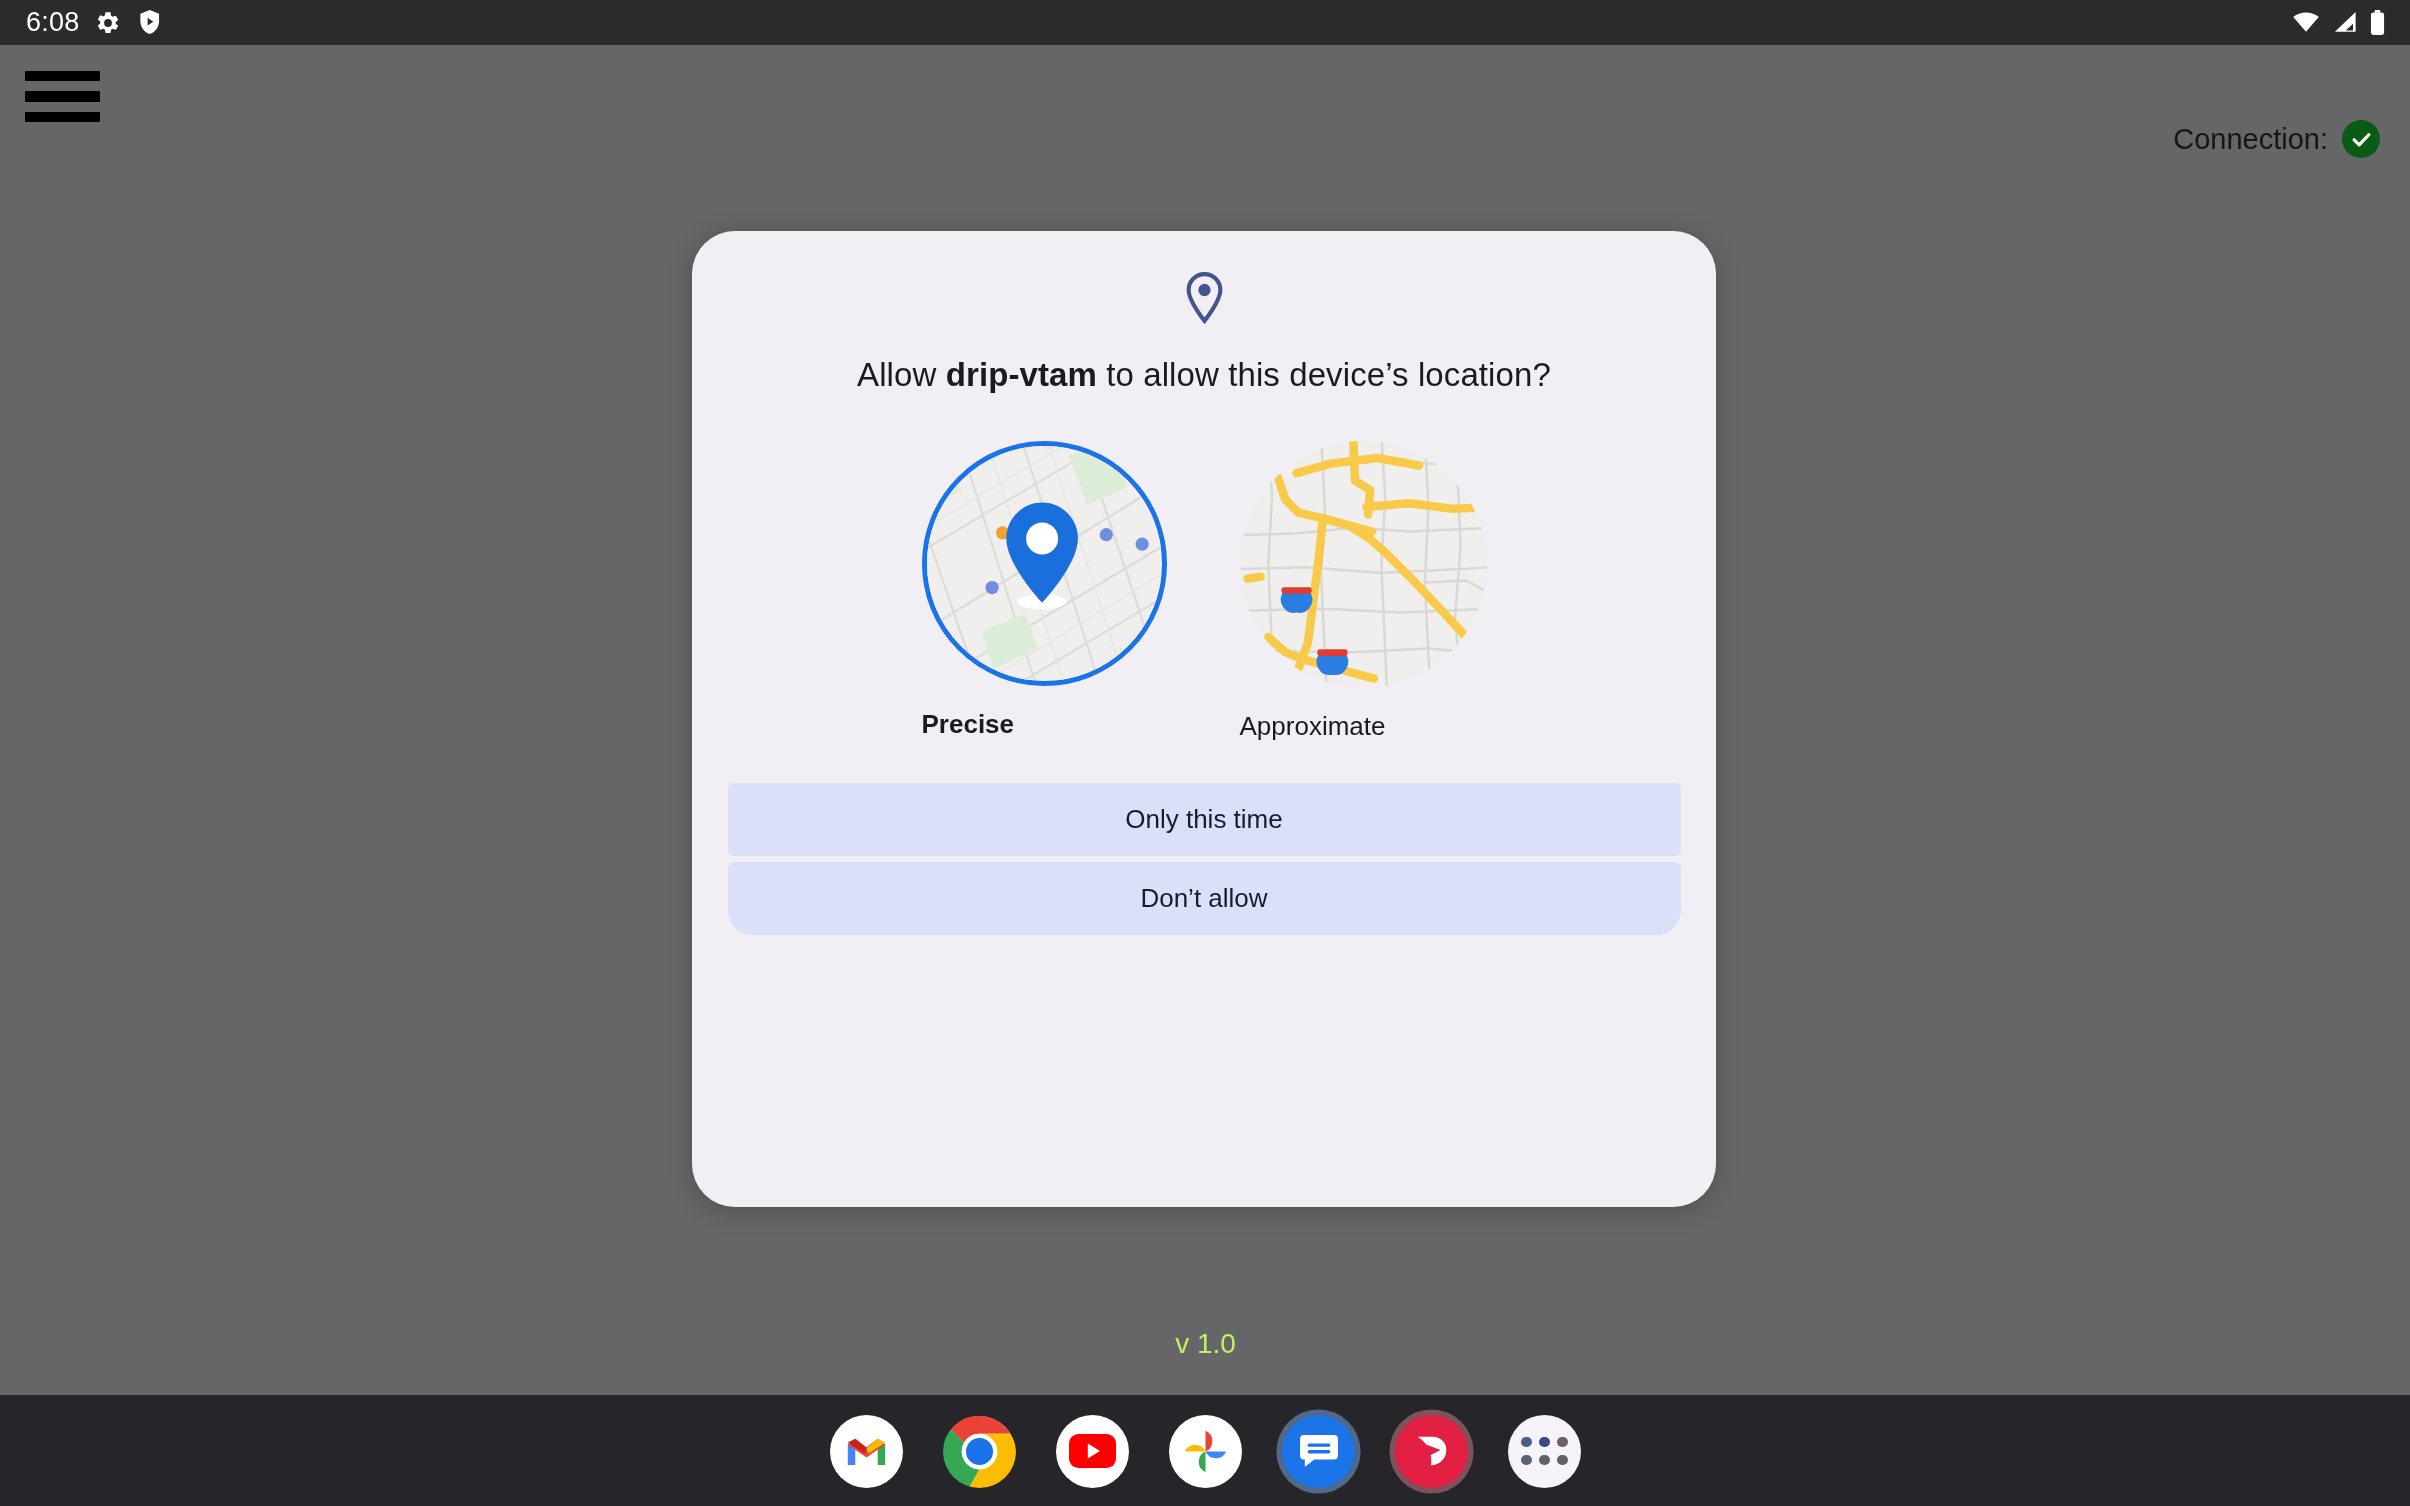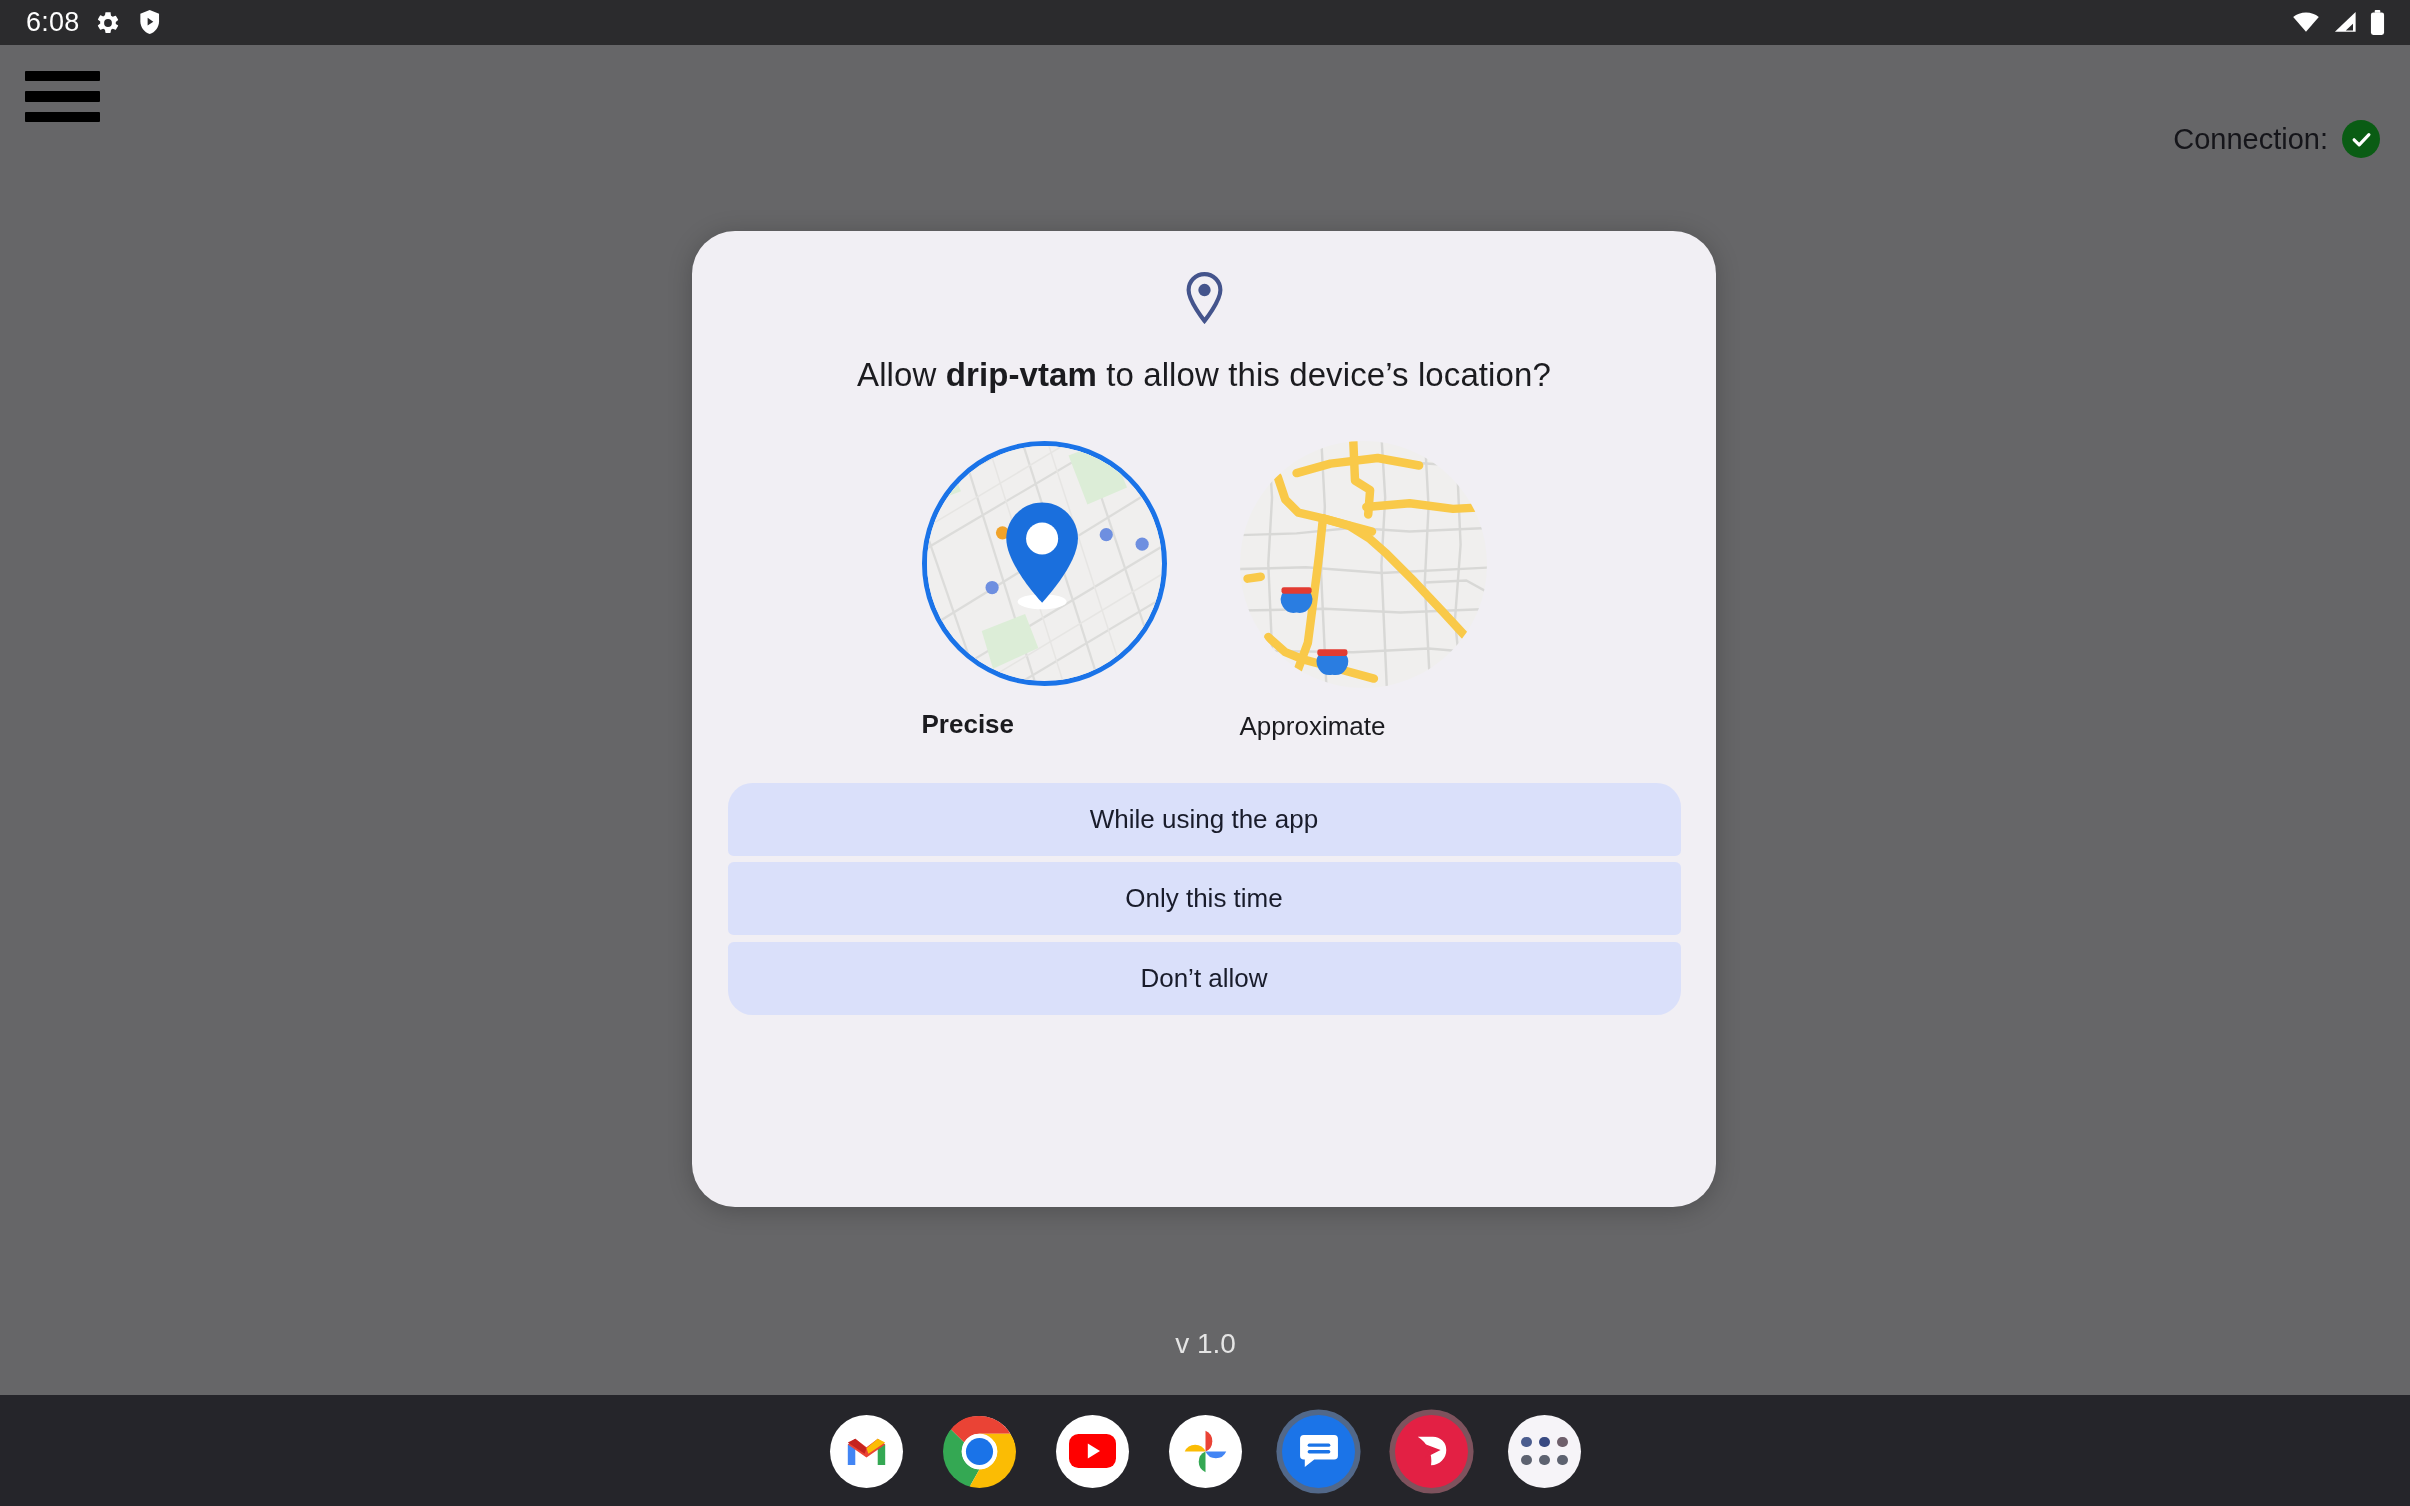--- a/index.html
+++ b/index.html
@@ -99,21 +99,21 @@
     display:flex; align-items:center; justify-content:center;
   }
   .action-btn.first { border-radius: 24.5px 24.5px 5.6px 5.6px; }
   .action-btn.mid   { border-radius: 5.6px; }
   .action-btn.last  { border-radius: 5.6px 5.6px 24.5px 24.5px; }
 
   
   .version {
     position: absolute; left: 0; top: 1328px;
     width: 2411px; text-align: center;
-    font-size: 28px; color: #e5e5e5;
+    font-size: 28px; color: #bef264;
   }
 
   
   .dock {
     position: absolute; left: 0; top: 1395px;
     width: 2411px; height: 112px;
     background: #25252a;
     display: flex; align-items: center; justify-content: center;
     gap: 40px;
   }
@@ -279,21 +279,20 @@
               <rect x="82" y="221" width="32" height="7" rx="2.5" fill="#e23b32"></rect>
             </g>
           </svg>
         </div>
         <div class="option-label">Approximate</div>
       </div>
 
     </div>
 
     <div class="actions">
-      <button class="action-btn first">While using the app</button>
       <button class="action-btn mid">Only this time</button>
       <button class="action-btn last">Don’t allow</button>
     </div>
 
   </div>
 
   <div class="version">v 1.0</div>
 
   <div class="dock">
 

